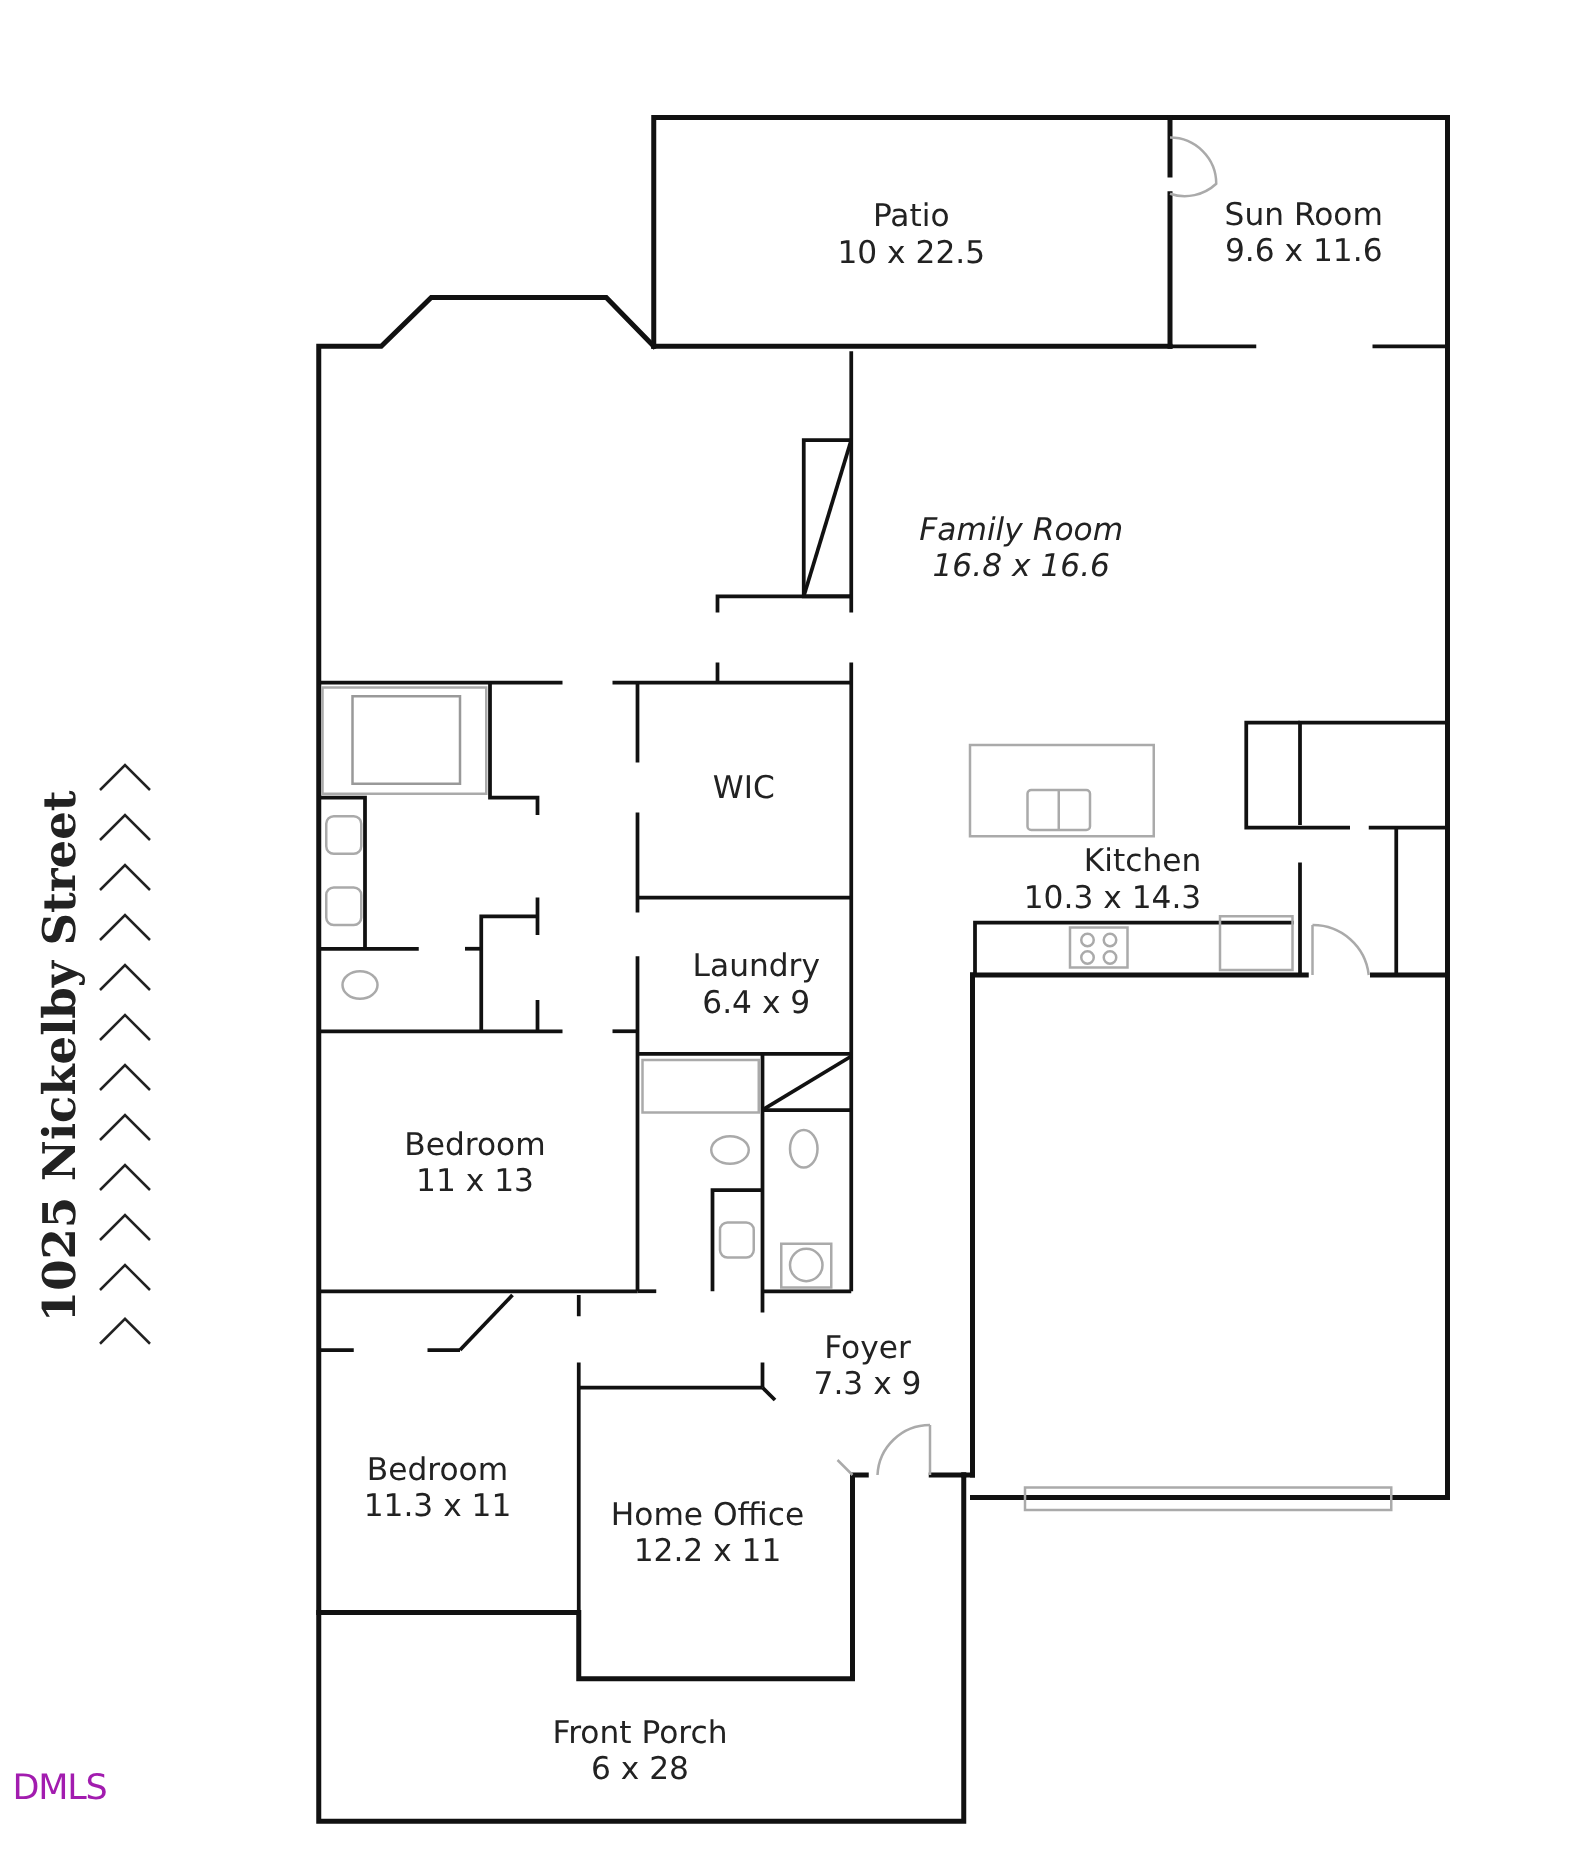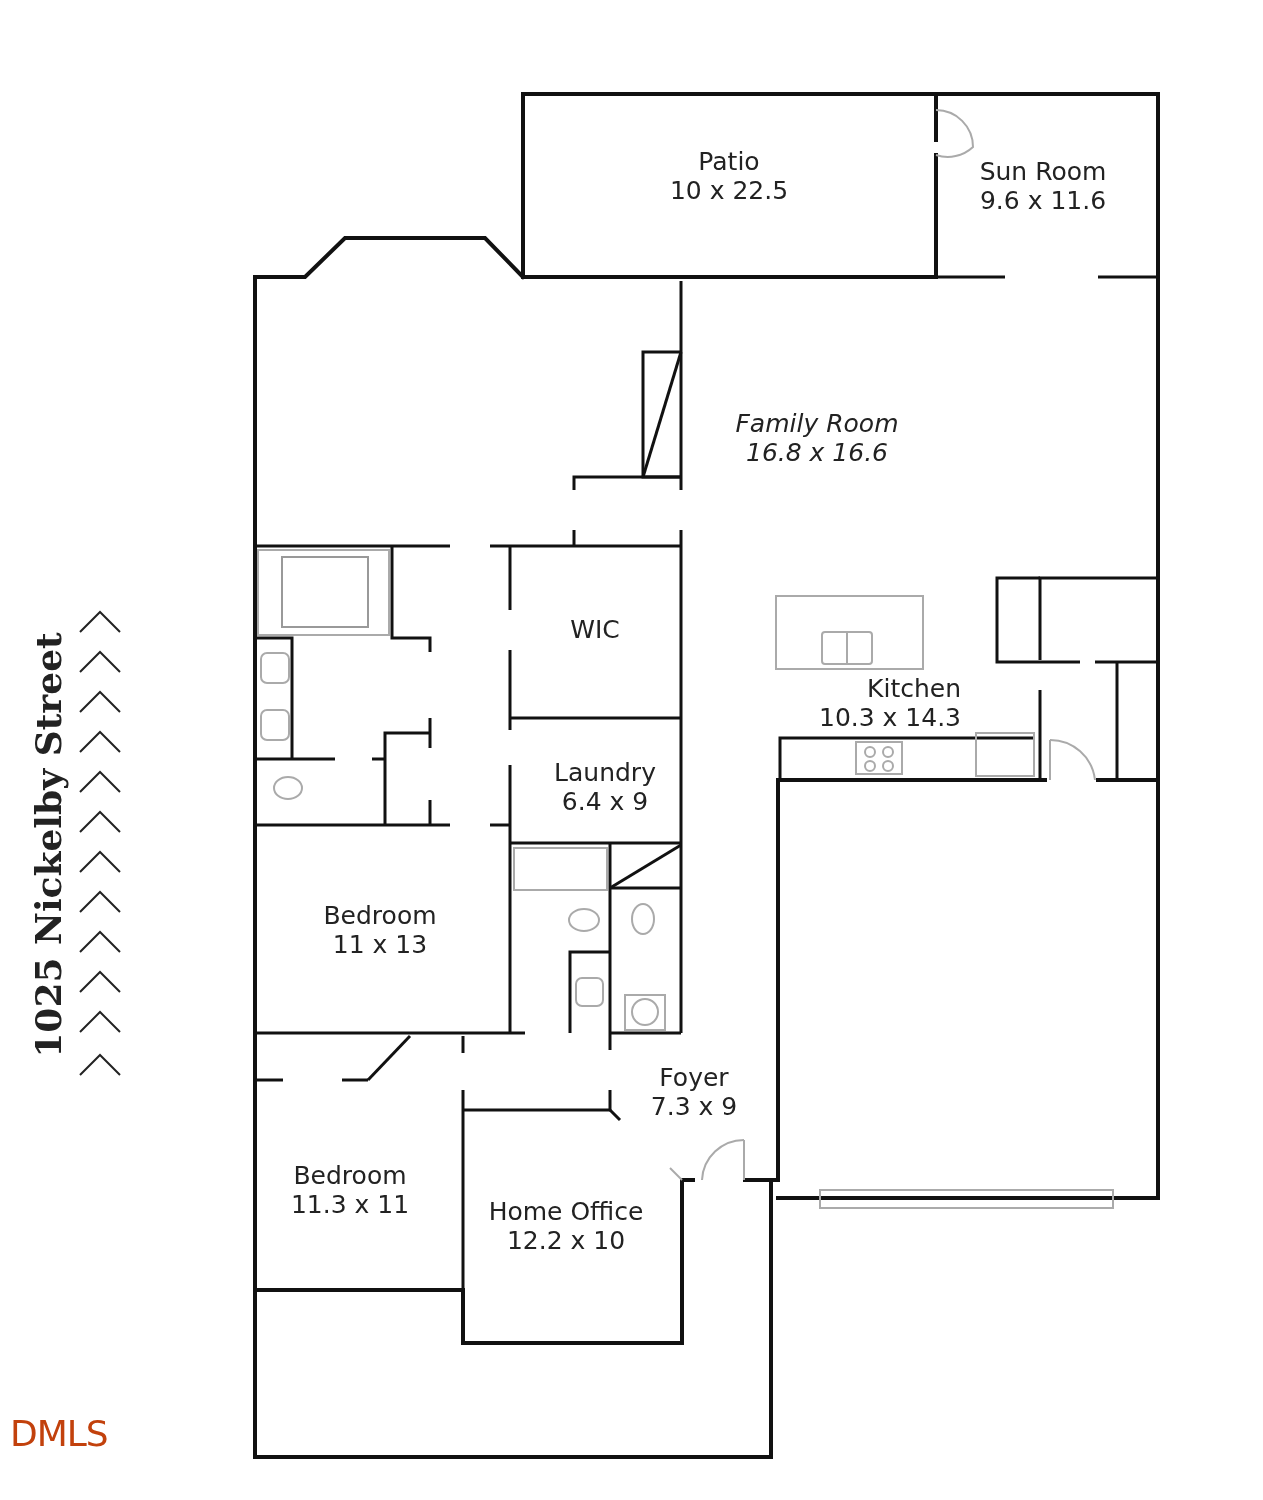--- a/index.html
+++ b/index.html
@@ -1,20 +1,20 @@
 <!DOCTYPE html>
 <html><head>
 <meta charset="utf-8">
 <style>
   html,body{margin:0;padding:0;background:#ffffff;}
   #stage{position:relative;width:1263px;height:1500px;background:#fff;overflow:hidden;}
   svg#plan{position:absolute;left:0;top:0;}
   .room-label{position:absolute;font-family:"DejaVu Sans",sans-serif;color:#222;text-align:center;font-size:25px;line-height:29px;white-space:nowrap;transform:translateX(-50%);}
   .street{position:absolute;left:48px;top:845px;transform:translate(-50%,-50%) rotate(-90deg);font-family:"DejaVu Serif",serif;font-weight:bold;font-size:36px;color:#222;white-space:nowrap;}
-  .logo{position:absolute;left:10px;top:1413px;font-family:"DejaVu Sans",sans-serif;font-size:36px;color:#c2410c;letter-spacing:-1px;}
+  .logo{position:absolute;left:10px;top:1413px;font-family:"DejaVu Sans",sans-serif;font-size:28px;color:#a21caf;letter-spacing:-1px;}
 </style>
 </head>
 <body>
 
 <div id="stage">
 
   <svg id="plan" width="1263" height="1500" viewBox="0 0 1263 1500">
     <g fill="none" stroke="#111" stroke-width="4" stroke-linecap="square">
 
       <polyline points="523,277 523,94 1158,94 1158,1198 778,1198"></polyline>
@@ -147,21 +147,21 @@
       <polyline points="80,952 100,932 120,952"></polyline>
       <polyline points="80,992 100,972 120,992"></polyline>
       <polyline points="80,1032 100,1012 120,1032"></polyline>
       <polyline points="80,1075 100,1055 120,1075"></polyline>
     </g>
   </svg>
 
   <div class="street">1025 Nickelby Street</div>
   <div class="logo">DMLS</div>
 
-  <div class="room-label" style="left:729px;top:147px;">
+  <div class="room-label" style="left:729px;top:158px;">
     <div>Patio</div>
     <div>10 x 22.5</div>
   </div>
   <div class="room-label" style="left:1043px;top:157px;">
     <div>Sun Room</div>
     <div>9.6 x 11.6</div>
   </div>
   <div class="room-label" style="left:817px;top:409px;font-style:italic;">
     <div>Family Room</div>
     <div>16.8 x 16.6</div>
@@ -184,16 +184,20 @@
   <div class="room-label" style="left:694px;top:1063px;">
     <div>Foyer</div>
     <div>7.3 x 9</div>
   </div>
   <div class="room-label" style="left:350px;top:1161px;">
     <div>Bedroom</div>
     <div>11.3 x 11</div>
   </div>
   <div class="room-label" style="left:566px;top:1197px;">
     <div>Home Office</div>
-    <div>12.2 x 10</div>
+    <div>12.2 x 11</div>
+  </div>
+  <div class="room-label" style="left:512px;top:1371px;">
+    <div>Front Porch</div>
+    <div>6 x 28</div>
   </div>
 
 </div>
 
 </body></html>

